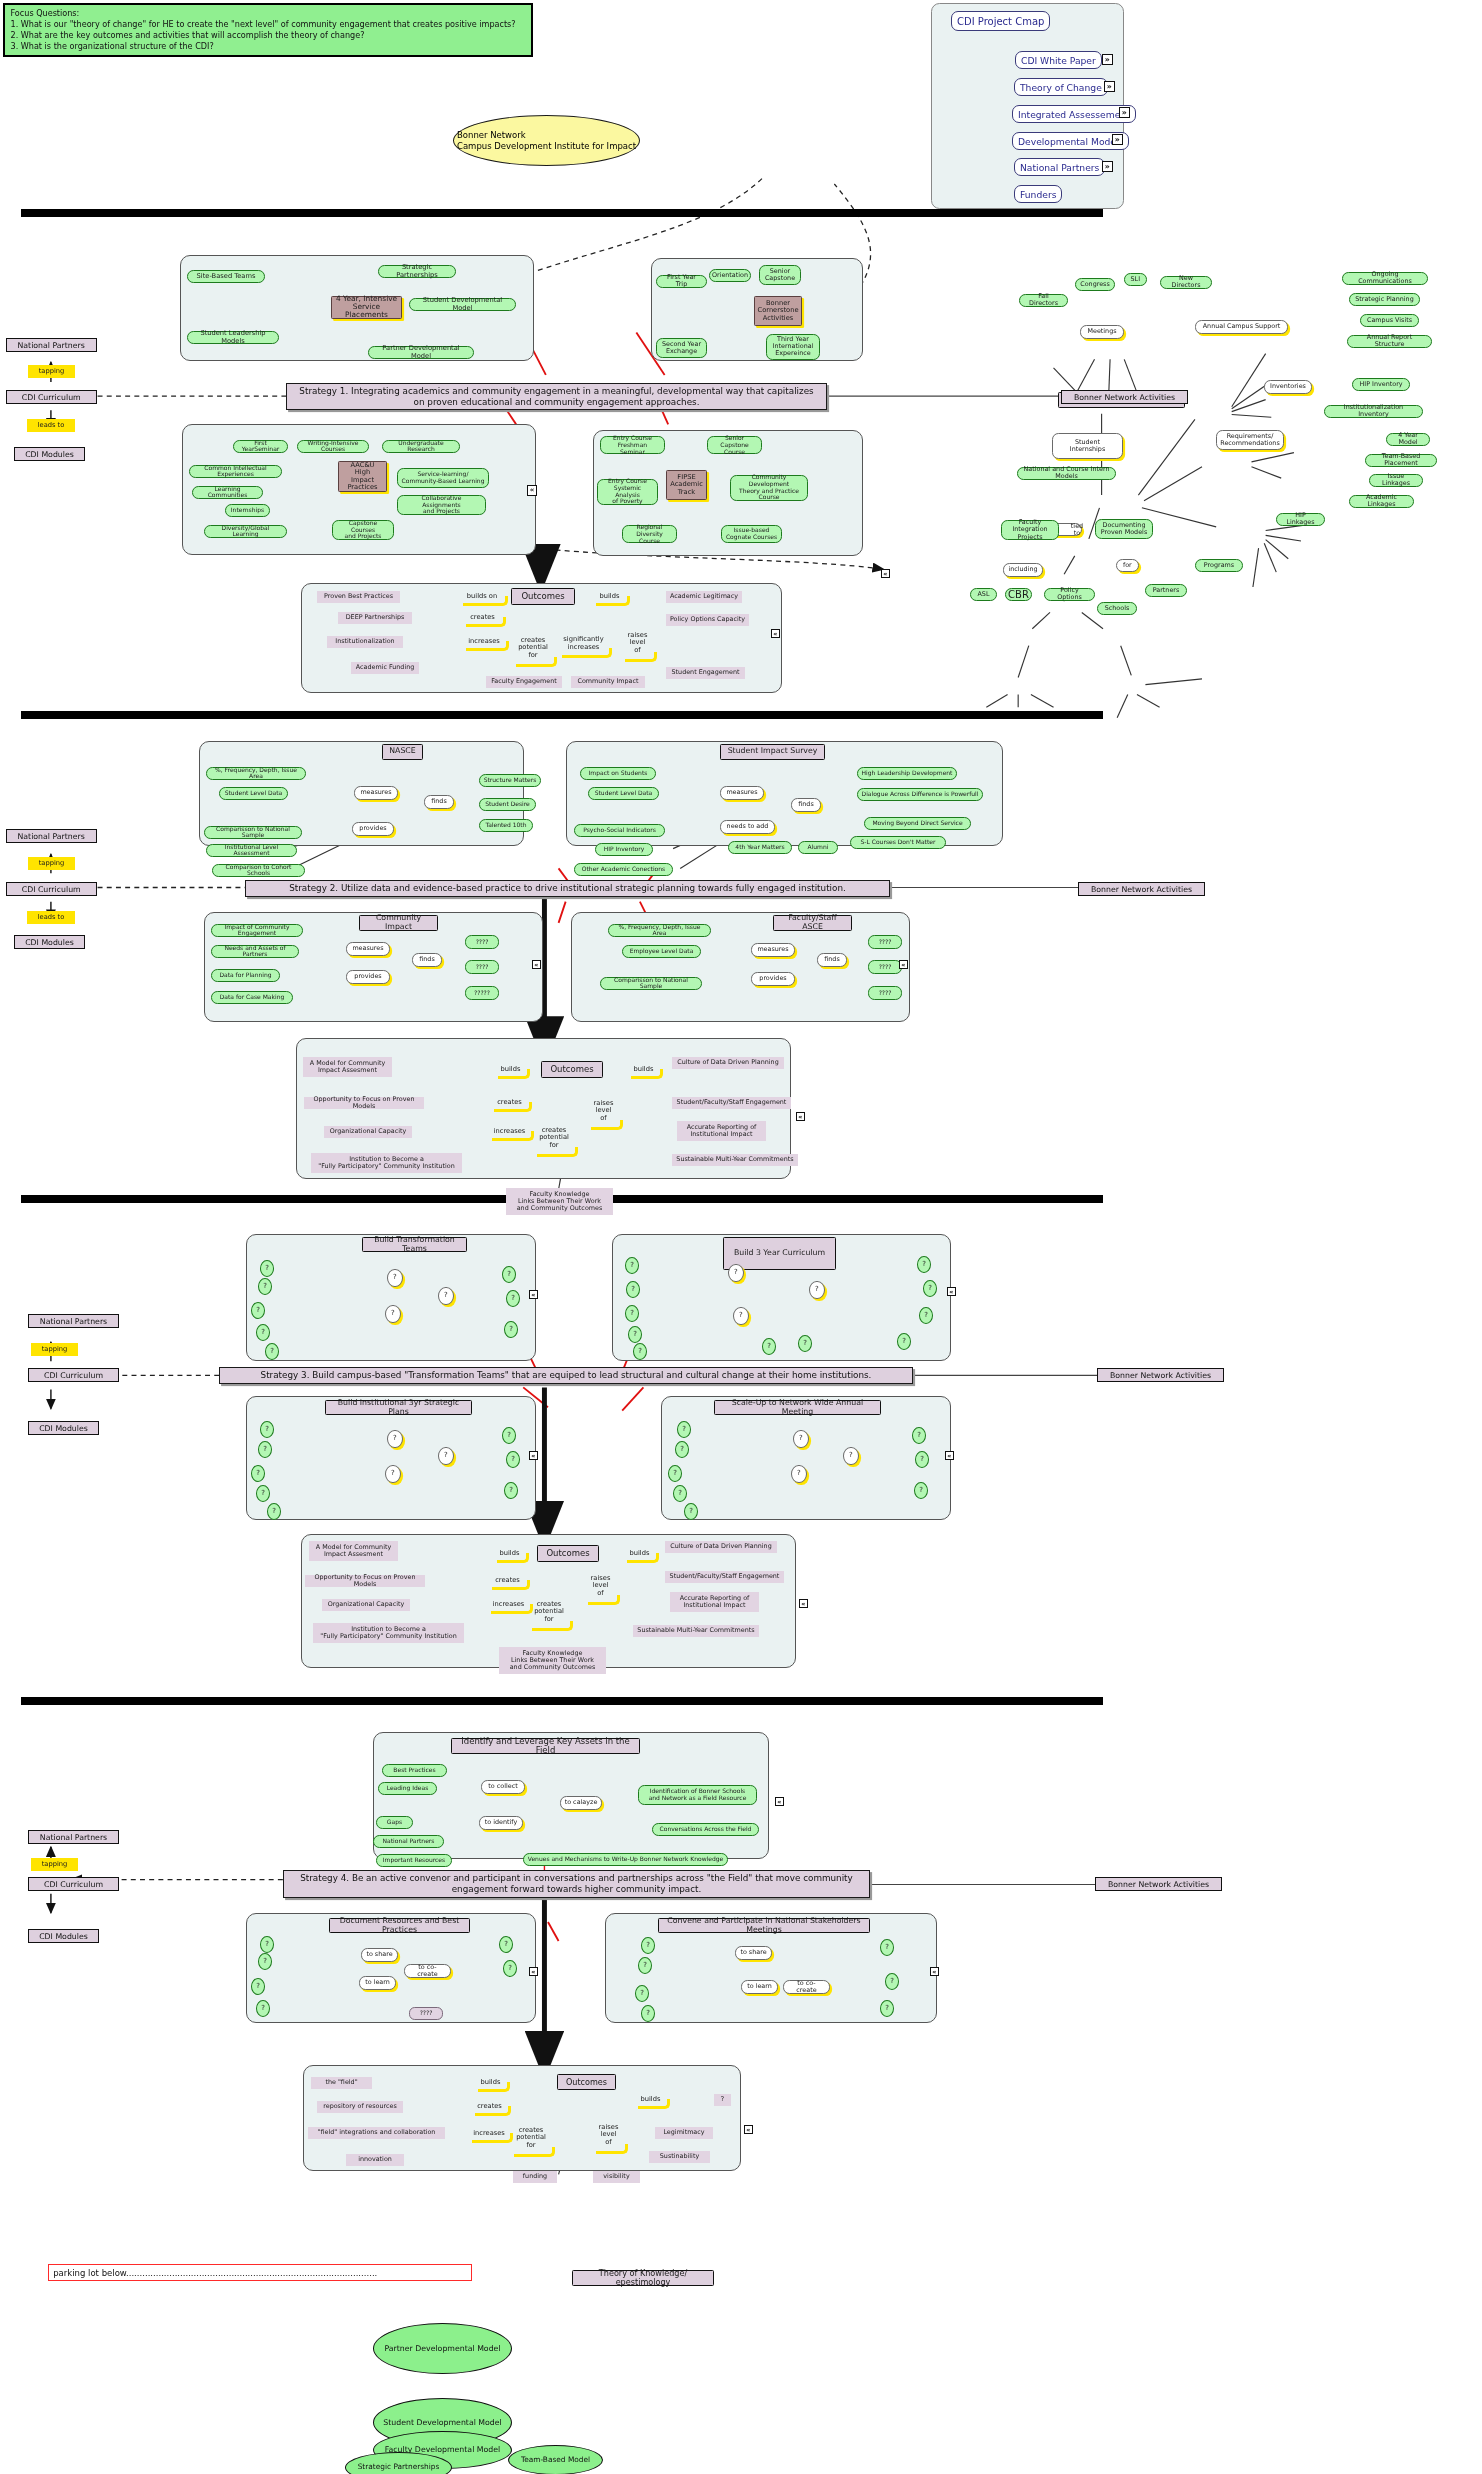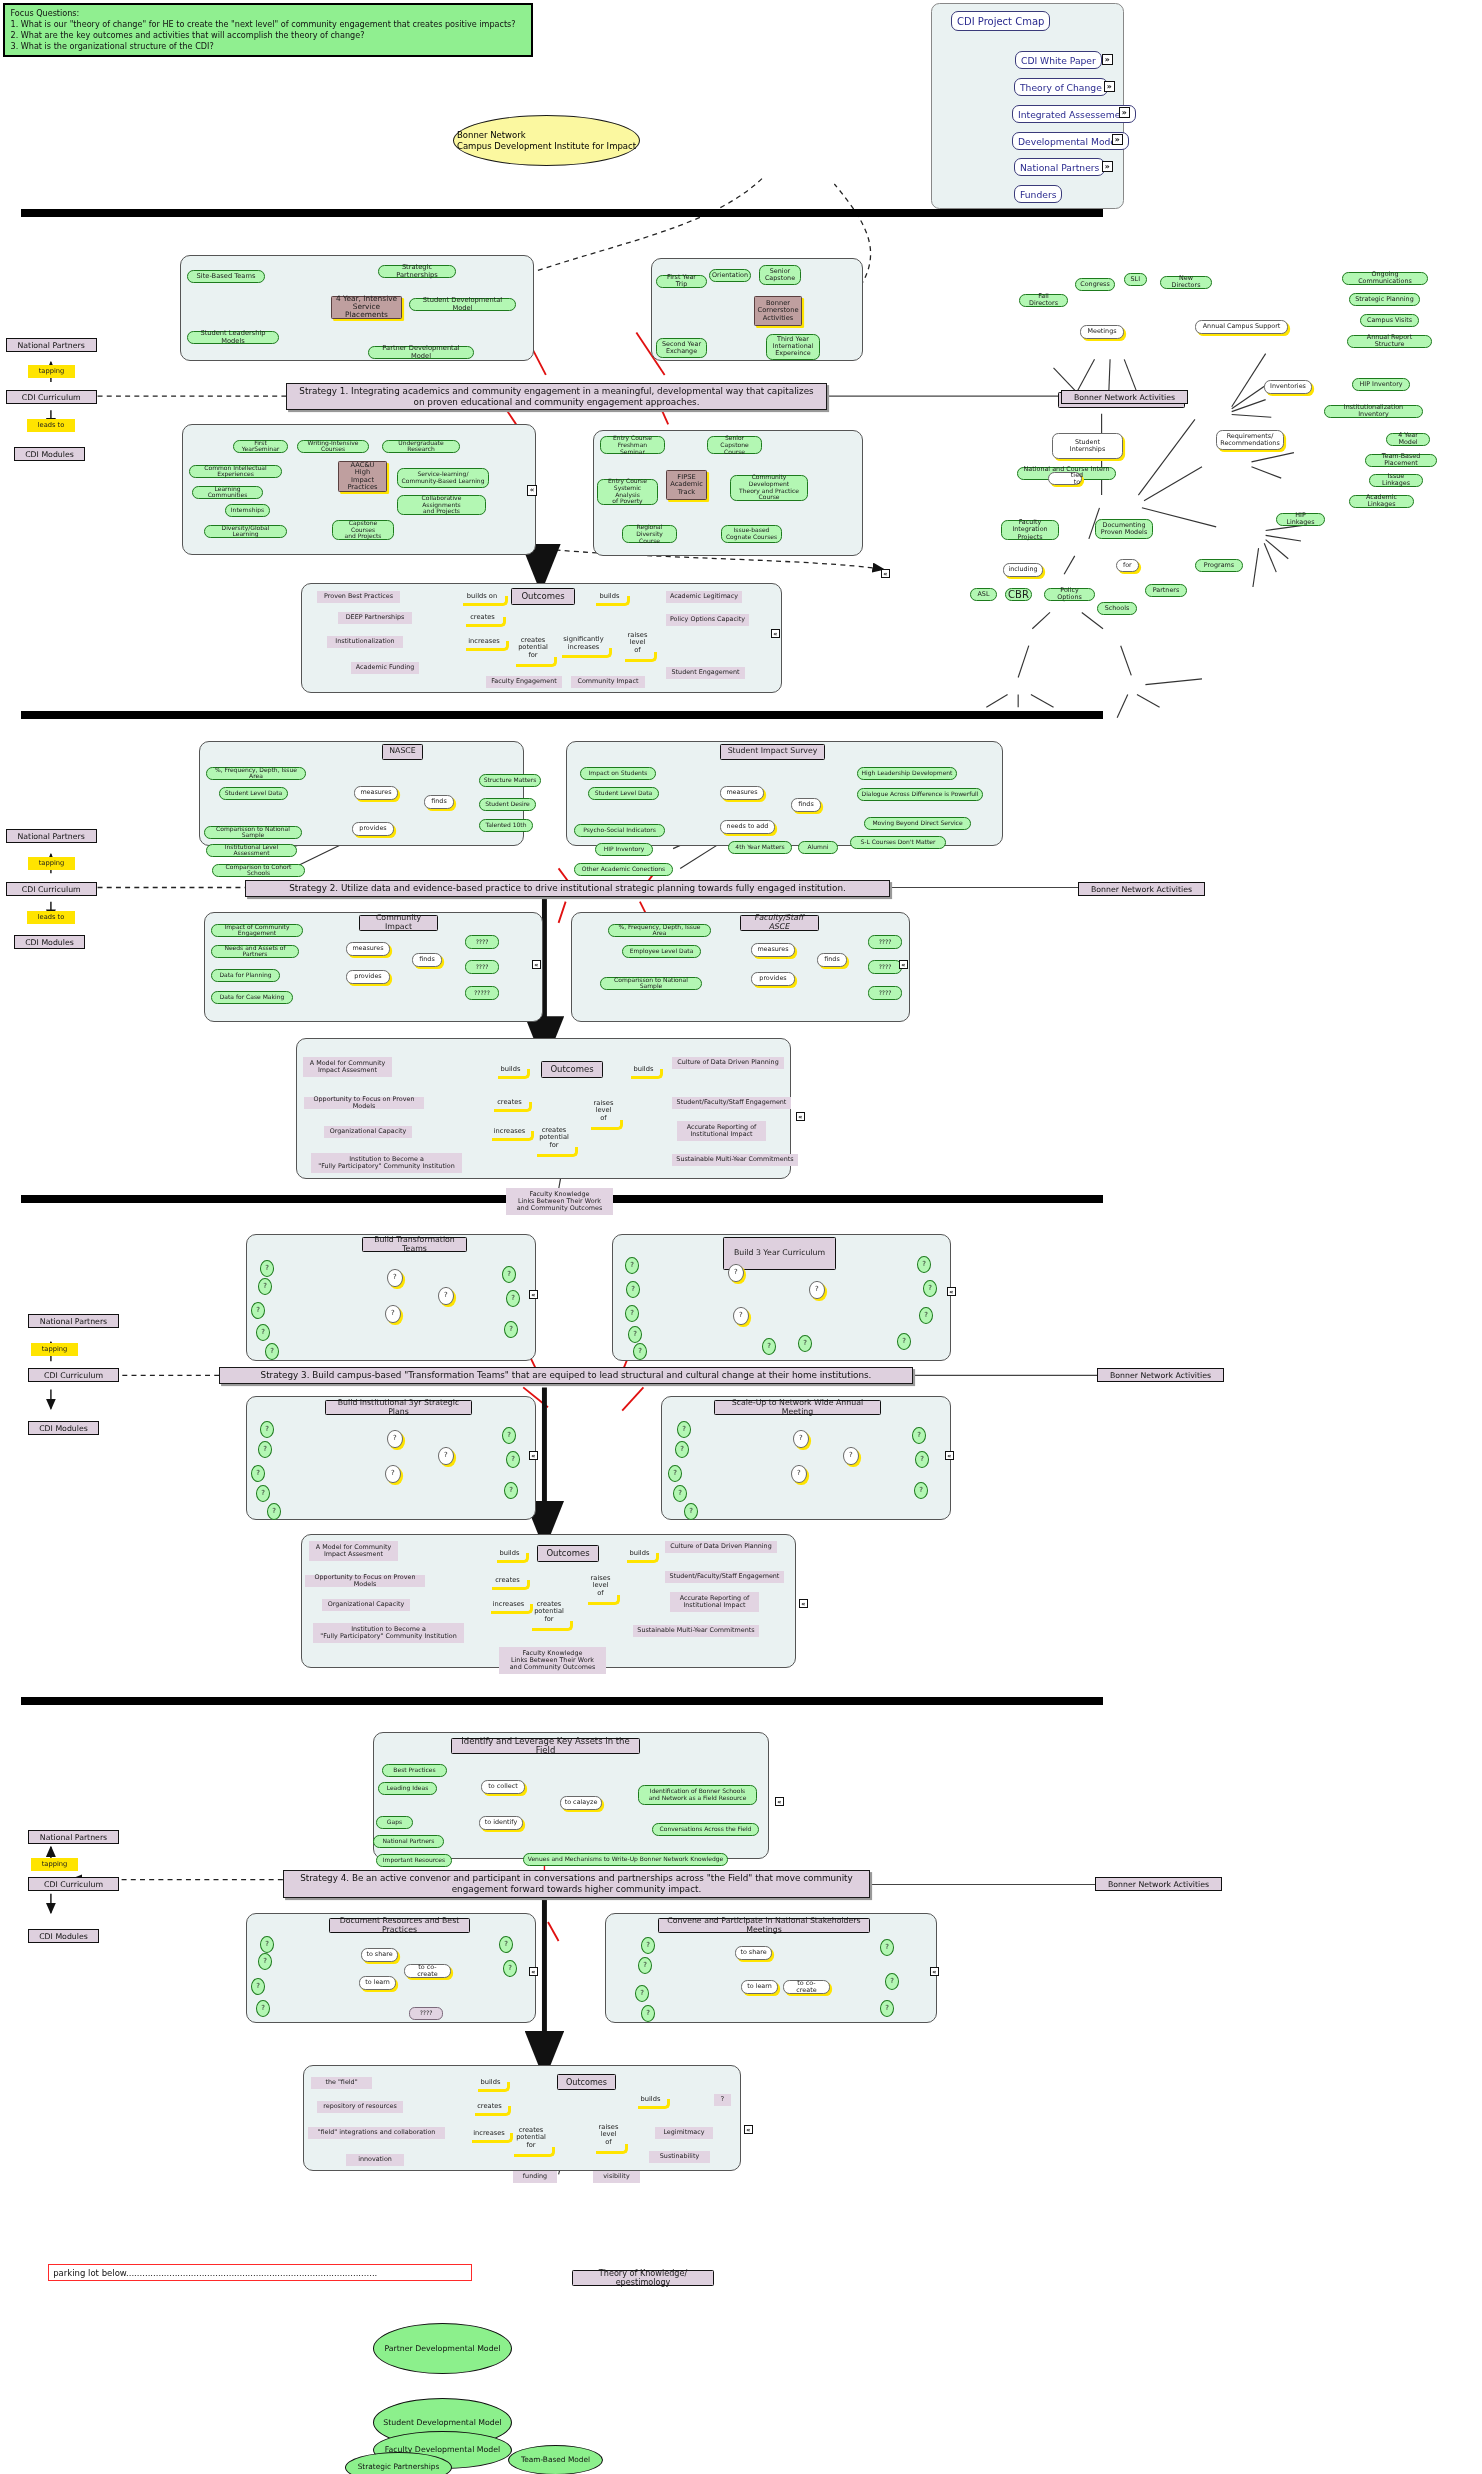--- a/index.html
+++ b/index.html
@@ -428,21 +428,21 @@
   <div class="node white" style="left:1216px; top:430px; width:68px; height:20px; font-size:6.4px; white-space:pre-line;">Requirements/
 Recommendations</div>
   <div class="node green" style="left:1386px; top:433px; width:44px; height:12.7px; font-size:6.4px;">4 Year Model</div>
   <div class="node green" style="left:1365px; top:454px; width:72px; height:12.7px; font-size:6.4px;">Team-Based Placement</div>
   <div class="node green" style="left:1369px; top:474px; width:54px; height:12.7px; font-size:6.4px;">Issue Linkages</div>
   <div class="node green" style="left:1349px; top:495px; width:65px; height:12.7px; font-size:6.4px;">Academic Linkages</div>
   <div class="node green" style="left:1276px; top:513px; width:49px; height:12.7px; font-size:6.4px;">HIP Linkages</div>
 
   <div class="node white" style="left:1052px; top:433px; width:71px; height:26px; font-size:6.4px;">Student Internships</div>
   <div class="node green" style="left:1017px; top:467px; width:99px; height:12.7px; font-size:6.4px;">National and Course Intern Models</div>
-  <div class="node white" style="left:1048px; top:472px; width:33px; height:13.4px; font-size:6.4px;padding-left:28px;">tied to</div>
+  <div class="node white" style="left:1048px; top:523px; width:33px; height:13.4px; font-size:6.4px;padding-left:28px;">tied to</div>
   <div class="node green" style="left:1001px; top:520px; width:58px; height:20px; font-size:6.4px; white-space:pre-line;">Faculty Integration
 Projects</div>
   <div class="node white" style="left:1003px; top:563px; width:40px; height:14px; font-size:6.4px;">including</div>
   <div class="node green" style="left:970px; top:588px; width:27px; height:12.7px; font-size:6.4px;">ASL</div>
   <div class="node green" style="left:1005px; top:588px; width:27px; height:12.7px; font-size:10px;">CBR</div>
   <div class="node green" style="left:1044px; top:588px; width:51px; height:12.7px; font-size:6.4px;">Policy Options</div>
   <div class="node green" style="left:1095px; top:519px; width:58px; height:20px; font-size:6.4px; white-space:pre-line;">Documenting
 Proven Models</div>
   <div class="node white" style="left:1116px; top:559px; width:22.6px; height:13.4px; font-size:6.4px;">for</div>
   <div class="node green" style="left:1195px; top:559px; width:48px; height:12.7px; font-size:6.4px;">Programs</div>
@@ -522,21 +522,21 @@
   <div class="node green" style="left:211px; top:924px; width:92px; height:12.7px; font-size:6px;">Impact of Community Engagement</div>
   <div class="node green" style="left:211px; top:945px; width:88px; height:12.7px; font-size:6px;">Needs and Assets of Partners</div>
   <div class="node green" style="left:211px; top:969px; width:69px; height:12.7px; font-size:6px;">Data for Planning</div>
   <div class="node green" style="left:211px; top:991px; width:82px; height:12.7px; font-size:6px;">Data for Case Making</div>
   <div class="node green" style="left:465px; top:935px; width:34px; height:14px; font-size:6px;">????</div>
   <div class="node green" style="left:465px; top:960px; width:34px; height:14px; font-size:6px;">????</div>
   <div class="node green" style="left:465px; top:986px; width:34px; height:14px; font-size:6px;">?????</div>
   <div class="chev" style="left:532px; top:960px; width:8.5px; height:9.2px; font-size:6.4px;">«</div>
 
   <div class="panel" style="left:571px; top:912px; width:339px; height:110px;"></div>
-  <div class="node dark" style="left:740px; top:915px; width:79px; height:15.6px; font-size:7.8px;font-style:italic;">Faculty/Staff ASCE</div>
+  <div class="node dark" style="left:773px; top:915px; width:79px; height:15.6px; font-size:7.8px;">Faculty/Staff ASCE</div>
   <div class="node white" style="left:751px; top:943px; width:44px; height:14px; font-size:6.4px;">measures</div>
   <div class="node white" style="left:751px; top:972px; width:44px; height:14px; font-size:6.4px;">provides</div>
   <div class="node white" style="left:817px; top:953px; width:30px; height:14px; font-size:6.4px;">finds</div>
   <div class="node green" style="left:608px; top:924px; width:103px; height:12.7px; font-size:6px;">%, Frequency, Depth, Issue Area</div>
   <div class="node green" style="left:622px; top:945px; width:79px; height:12.7px; font-size:6px;">Employee Level Data</div>
   <div class="node green" style="left:600px; top:977px; width:102px; height:12.7px; font-size:6px;">Comparisson to National Sample</div>
   <div class="node green" style="left:868px; top:935px; width:34px; height:14px; font-size:6px;">????</div>
   <div class="node green" style="left:868px; top:960px; width:34px; height:14px; font-size:6px;">????</div>
   <div class="node green" style="left:868px; top:986px; width:34px; height:14px; font-size:6px;">????</div>
   <div class="chev" style="left:899px; top:960px; width:8.5px; height:9.2px; font-size:6.4px;">«</div>

